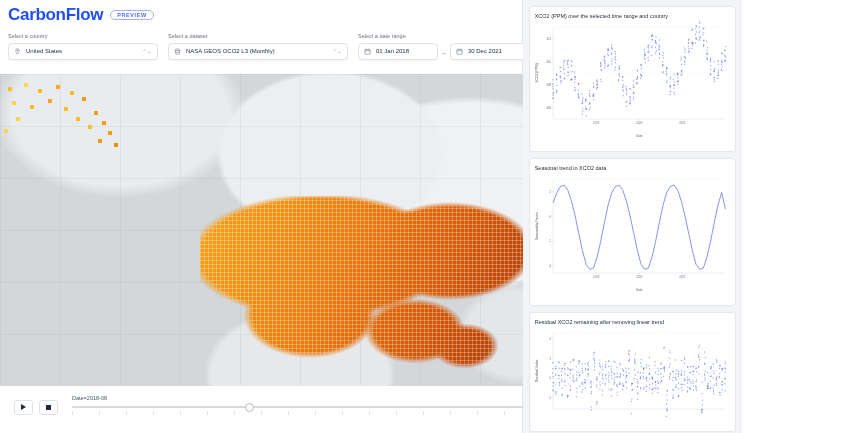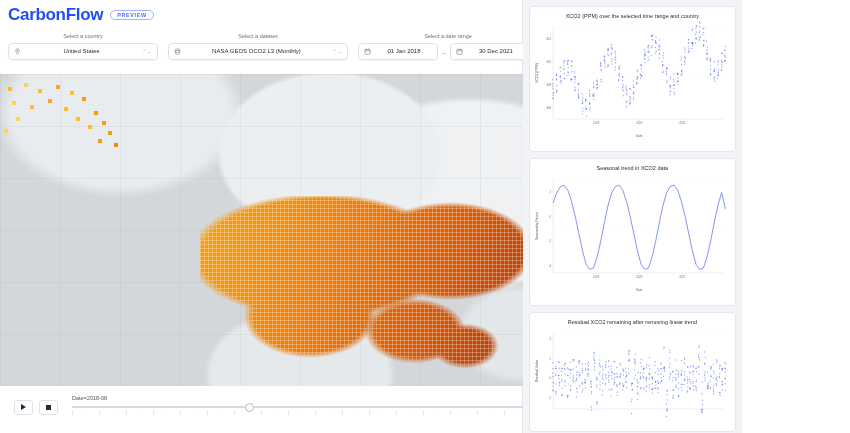--- a/index.html
+++ b/index.html
@@ -7,21 +7,20 @@
     width: 850px; height: 433px;
     background: #ffffff;
     font-family: "Liberation Sans", sans-serif;
     overflow: hidden;
   }
   .app {
     position: relative;
     width: 742px; height: 433px;
     background: #404040;
     display: flex;
-    text-align: center;
   }
 
   
   .left {
     position: relative;
     width: 600px; height: 433px;
     background: #ffffff;
     border-right: 1px solid #e3e6ea;
   }
 

